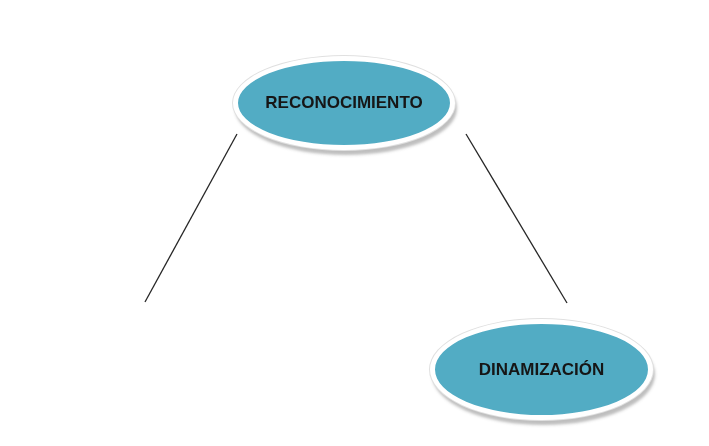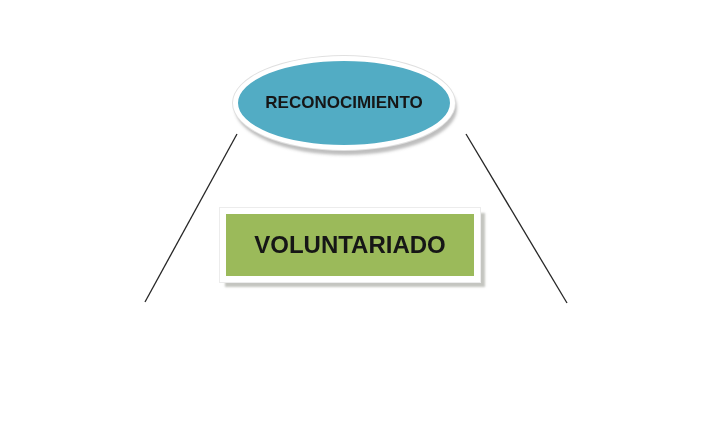--- a/index.html
+++ b/index.html
@@ -92,18 +92,18 @@
     <line x1="237" y1="134" x2="145" y2="302" stroke="#262626" stroke-width="1.3"></line>
     <line x1="466" y1="134" x2="567" y2="303" stroke="#262626" stroke-width="1.3"></line>
     <line x1="282" y1="371" x2="407" y2="371" stroke="url(#hgrad)" stroke-width="2"></line>
   </svg>
 
   <div class="node ellipse node-top">
     <span class="node-label">RECONOCIMIENTO</span>
   </div>
 
 
+  <div class="node ellipse node-br">
+    <span class="node-label">DINAMIZACIÓN</span>
+  </div>
 
-  <div class="node node-center">
-    <span class="center-label">VOLUNTARIADO</span>
-  </div>
 
 </div>
 
 </body></html>

